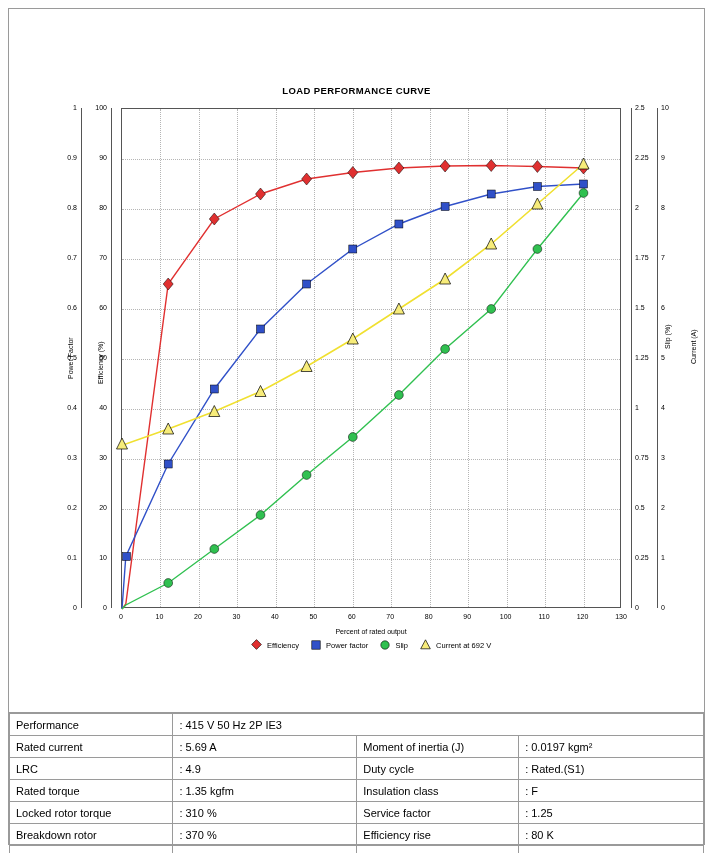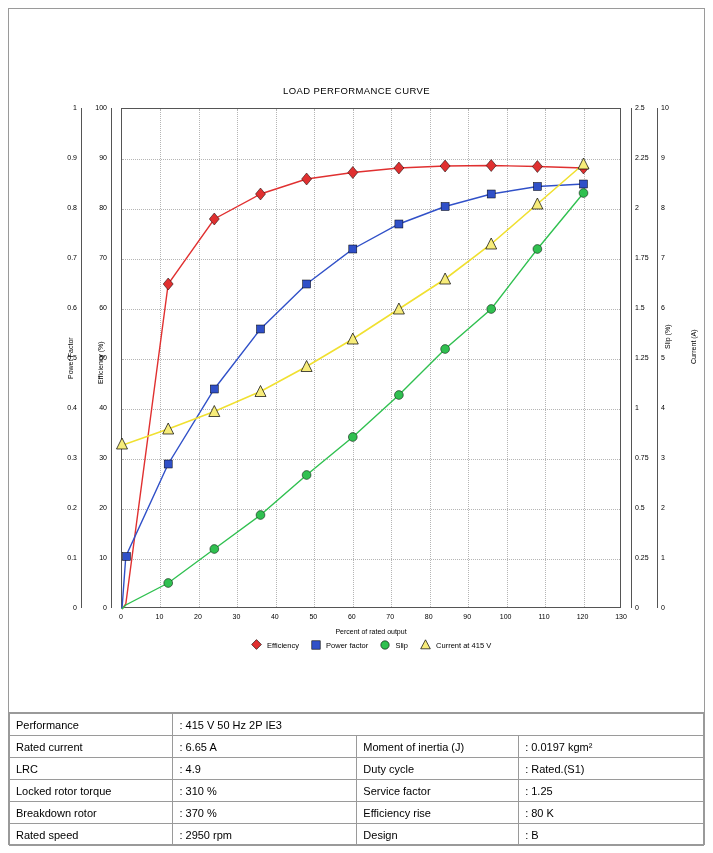--- a/index.html
+++ b/index.html
@@ -35,21 +35,21 @@
     width: 695px;
     height: 700px;
   }
   .chart-title {
     position: absolute;
     left: 0;
     top: 76px;
     width: 695px;
     text-align: center;
     font-size: 9.5px;
-    font-weight: normal;
+    font-weight: bold;
     letter-spacing: 0.4px;
     color: #000;
   }
   
   .plot {
     position: absolute;
     left: 112px;
     top: 99px;
     width: 500px;
     height: 500px;
@@ -369,45 +369,51 @@
             </svg>
         </span>
         <span class="lbl">Slip</span>
       </span>
       <span class="legend-item">
         <span class="sym">
           <svg width="11" height="11" viewBox="0 0 11 11">
               <polygon points="5.5,0.8 10.3,9.8 0.7,9.8" fill="#f7ec7a" stroke="#000" stroke-width="0.7"></polygon>
             </svg>
         </span>
-        <span class="lbl">Current at 415 V</span>
+        <span class="lbl">Current at 692 V</span>
       </span>
     </div>
   </div>
 
   <div class="table-block">
     <table class="spec">
       <tbody>
           <tr class="perf-row">
         <td class="c-label">Performance</td>
         <td colspan="3">: 415 V 50 Hz 2P IE3</td>
       </tr>
       <tr>
         <td class="c-label">Rated current</td>
-        <td class="c-value">: 6.65 A</td>
+        <td class="c-value">: 5.69 A</td>
         <td class="c-label">Moment of inertia (J)</td>
         <td class="c-value">: 0.0197 kgm²</td>
       </tr>
       <tr>
         <td class="c-label">LRC</td>
         <td class="c-value">: 4.9</td>
         <td class="c-label">Duty cycle</td>
         <td class="c-value">: Rated.(S1)</td>
       </tr>
       <tr>
+        <td class="c-label">Rated torque</td>
+        <td class="c-value">: 1.35 kgfm</td>
+        <td class="c-label">Insulation class</td>
+        <td class="c-value">: F</td>
+      </tr>
+      <tr>
         <td class="c-label">Locked rotor torque</td>
         <td class="c-value">: 310 %</td>
         <td class="c-label">Service factor</td>
         <td class="c-value">: 1.25</td>
       </tr>
       <tr>
         <td class="c-label">Breakdown rotor</td>
         <td class="c-value">: 370 %</td>
         <td class="c-label">Efficiency rise</td>
         <td class="c-value">: 80 K</td>

